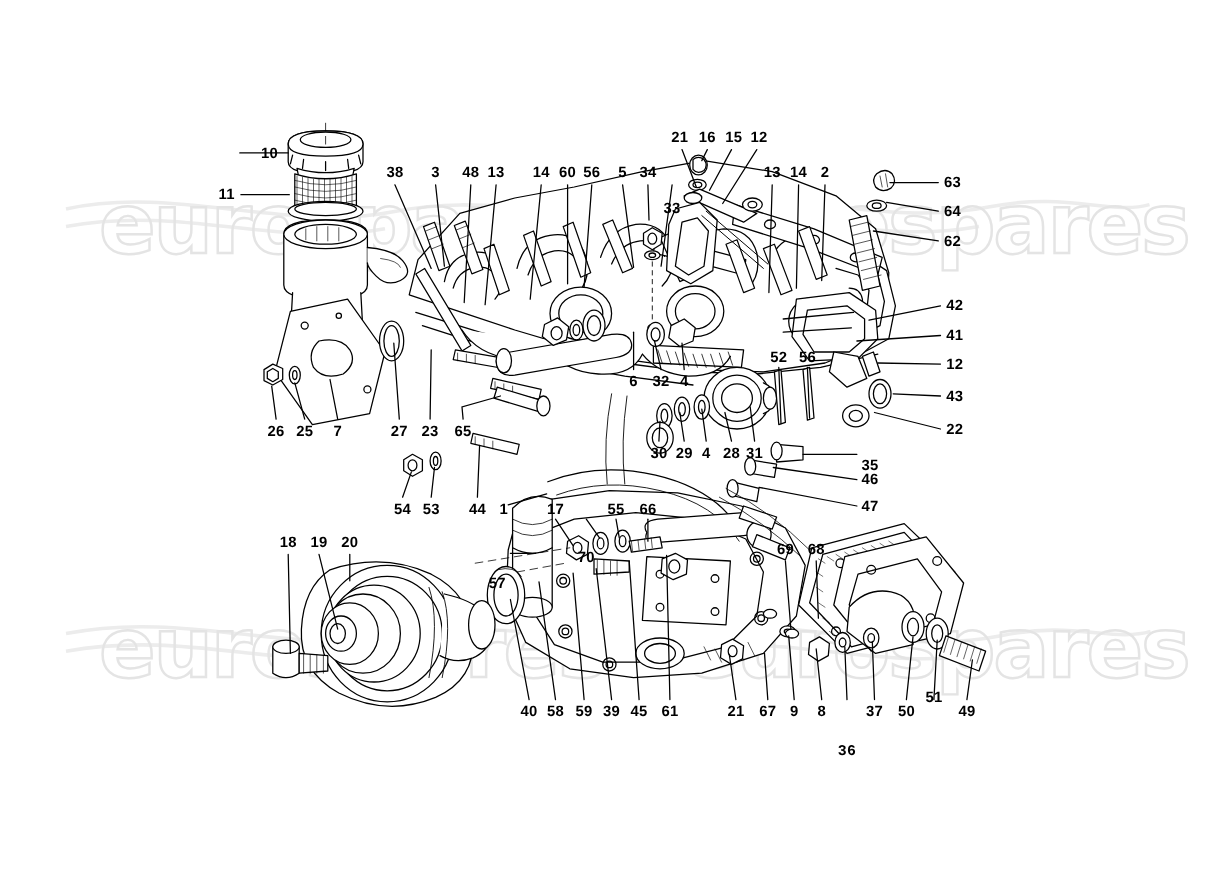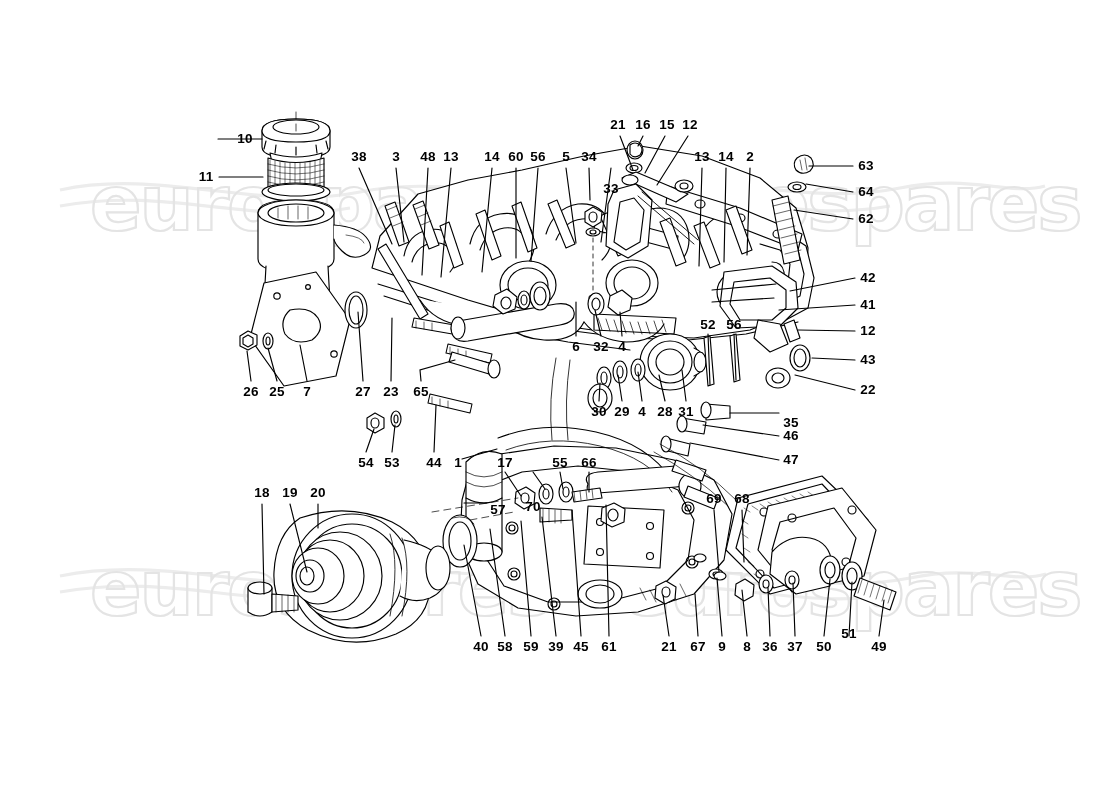--- a/index.html
+++ b/index.html
@@ -584,21 +584,21 @@
       <div class="lbl" style="left: 391px; top: 392px;">23</div>
       <div class="lbl" style="left: 421px; top: 392px;">65</div>
       <div class="lbl" style="left: 366px; top: 463px;">54</div>
       <div class="lbl" style="left: 392px; top: 463px;">53</div>
       <div class="lbl" style="left: 434px; top: 463px;">44</div>
       <div class="lbl" style="left: 458px; top: 463px;">1</div>
       <div class="lbl" style="left: 505px; top: 463px;">17</div>
       <div class="lbl" style="left: 533px; top: 463px; margin-top: 44px;">70</div>
       <div class="lbl" style="left: 560px; top: 463px;">55</div>
       <div class="lbl" style="left: 589px; top: 463px;">66</div>
-      <div class="lbl" style="left: 452px; top: 510px; margin-left: 46px;">57</div>
+      <div class="lbl" style="left: 452px; top: 530px;">57</div>
       <div class="lbl" style="left: 576px; top: 347px;">6</div>
       <div class="lbl" style="left: 601px; top: 347px;">32</div>
       <div class="lbl" style="left: 622px; top: 347px;">4</div>
       <div class="lbl" style="left: 599px; top: 412px;">30</div>
       <div class="lbl" style="left: 622px; top: 412px;">29</div>
       <div class="lbl" style="left: 642px; top: 412px;">4</div>
       <div class="lbl" style="left: 665px; top: 412px;">28</div>
       <div class="lbl" style="left: 686px; top: 412px;">31</div>
       <div class="lbl" style="left: 708px; top: 325px;">52</div>
       <div class="lbl" style="left: 734px; top: 325px;">56</div>
@@ -610,20 +610,20 @@
       <div class="lbl" style="left: 481px; top: 647px;">40</div>
       <div class="lbl" style="left: 505px; top: 647px;">58</div>
       <div class="lbl" style="left: 531px; top: 647px;">59</div>
       <div class="lbl" style="left: 556px; top: 647px;">39</div>
       <div class="lbl" style="left: 581px; top: 647px;">45</div>
       <div class="lbl" style="left: 609px; top: 647px;">61</div>
       <div class="lbl" style="left: 669px; top: 647px;">21</div>
       <div class="lbl" style="left: 698px; top: 647px;">67</div>
       <div class="lbl" style="left: 722px; top: 647px;">9</div>
       <div class="lbl" style="left: 747px; top: 647px;">8</div>
-      <div class="lbl" style="left: 770px; top: 647px;">36</div>
+      <div class="lbl" style="left: 770px; top: 684px; font-family: Liberation Mono, monospace;">36</div>
       <div class="lbl" style="left: 795px; top: 647px;">37</div>
       <div class="lbl" style="left: 824px; top: 647px;">50</div>
       <div class="lbl" style="left: 849px; top: 634px;">51</div>
       <div class="lbl" style="left: 879px; top: 647px;">49</div>
     </div>
 
 </div>
 
 </body></html>

